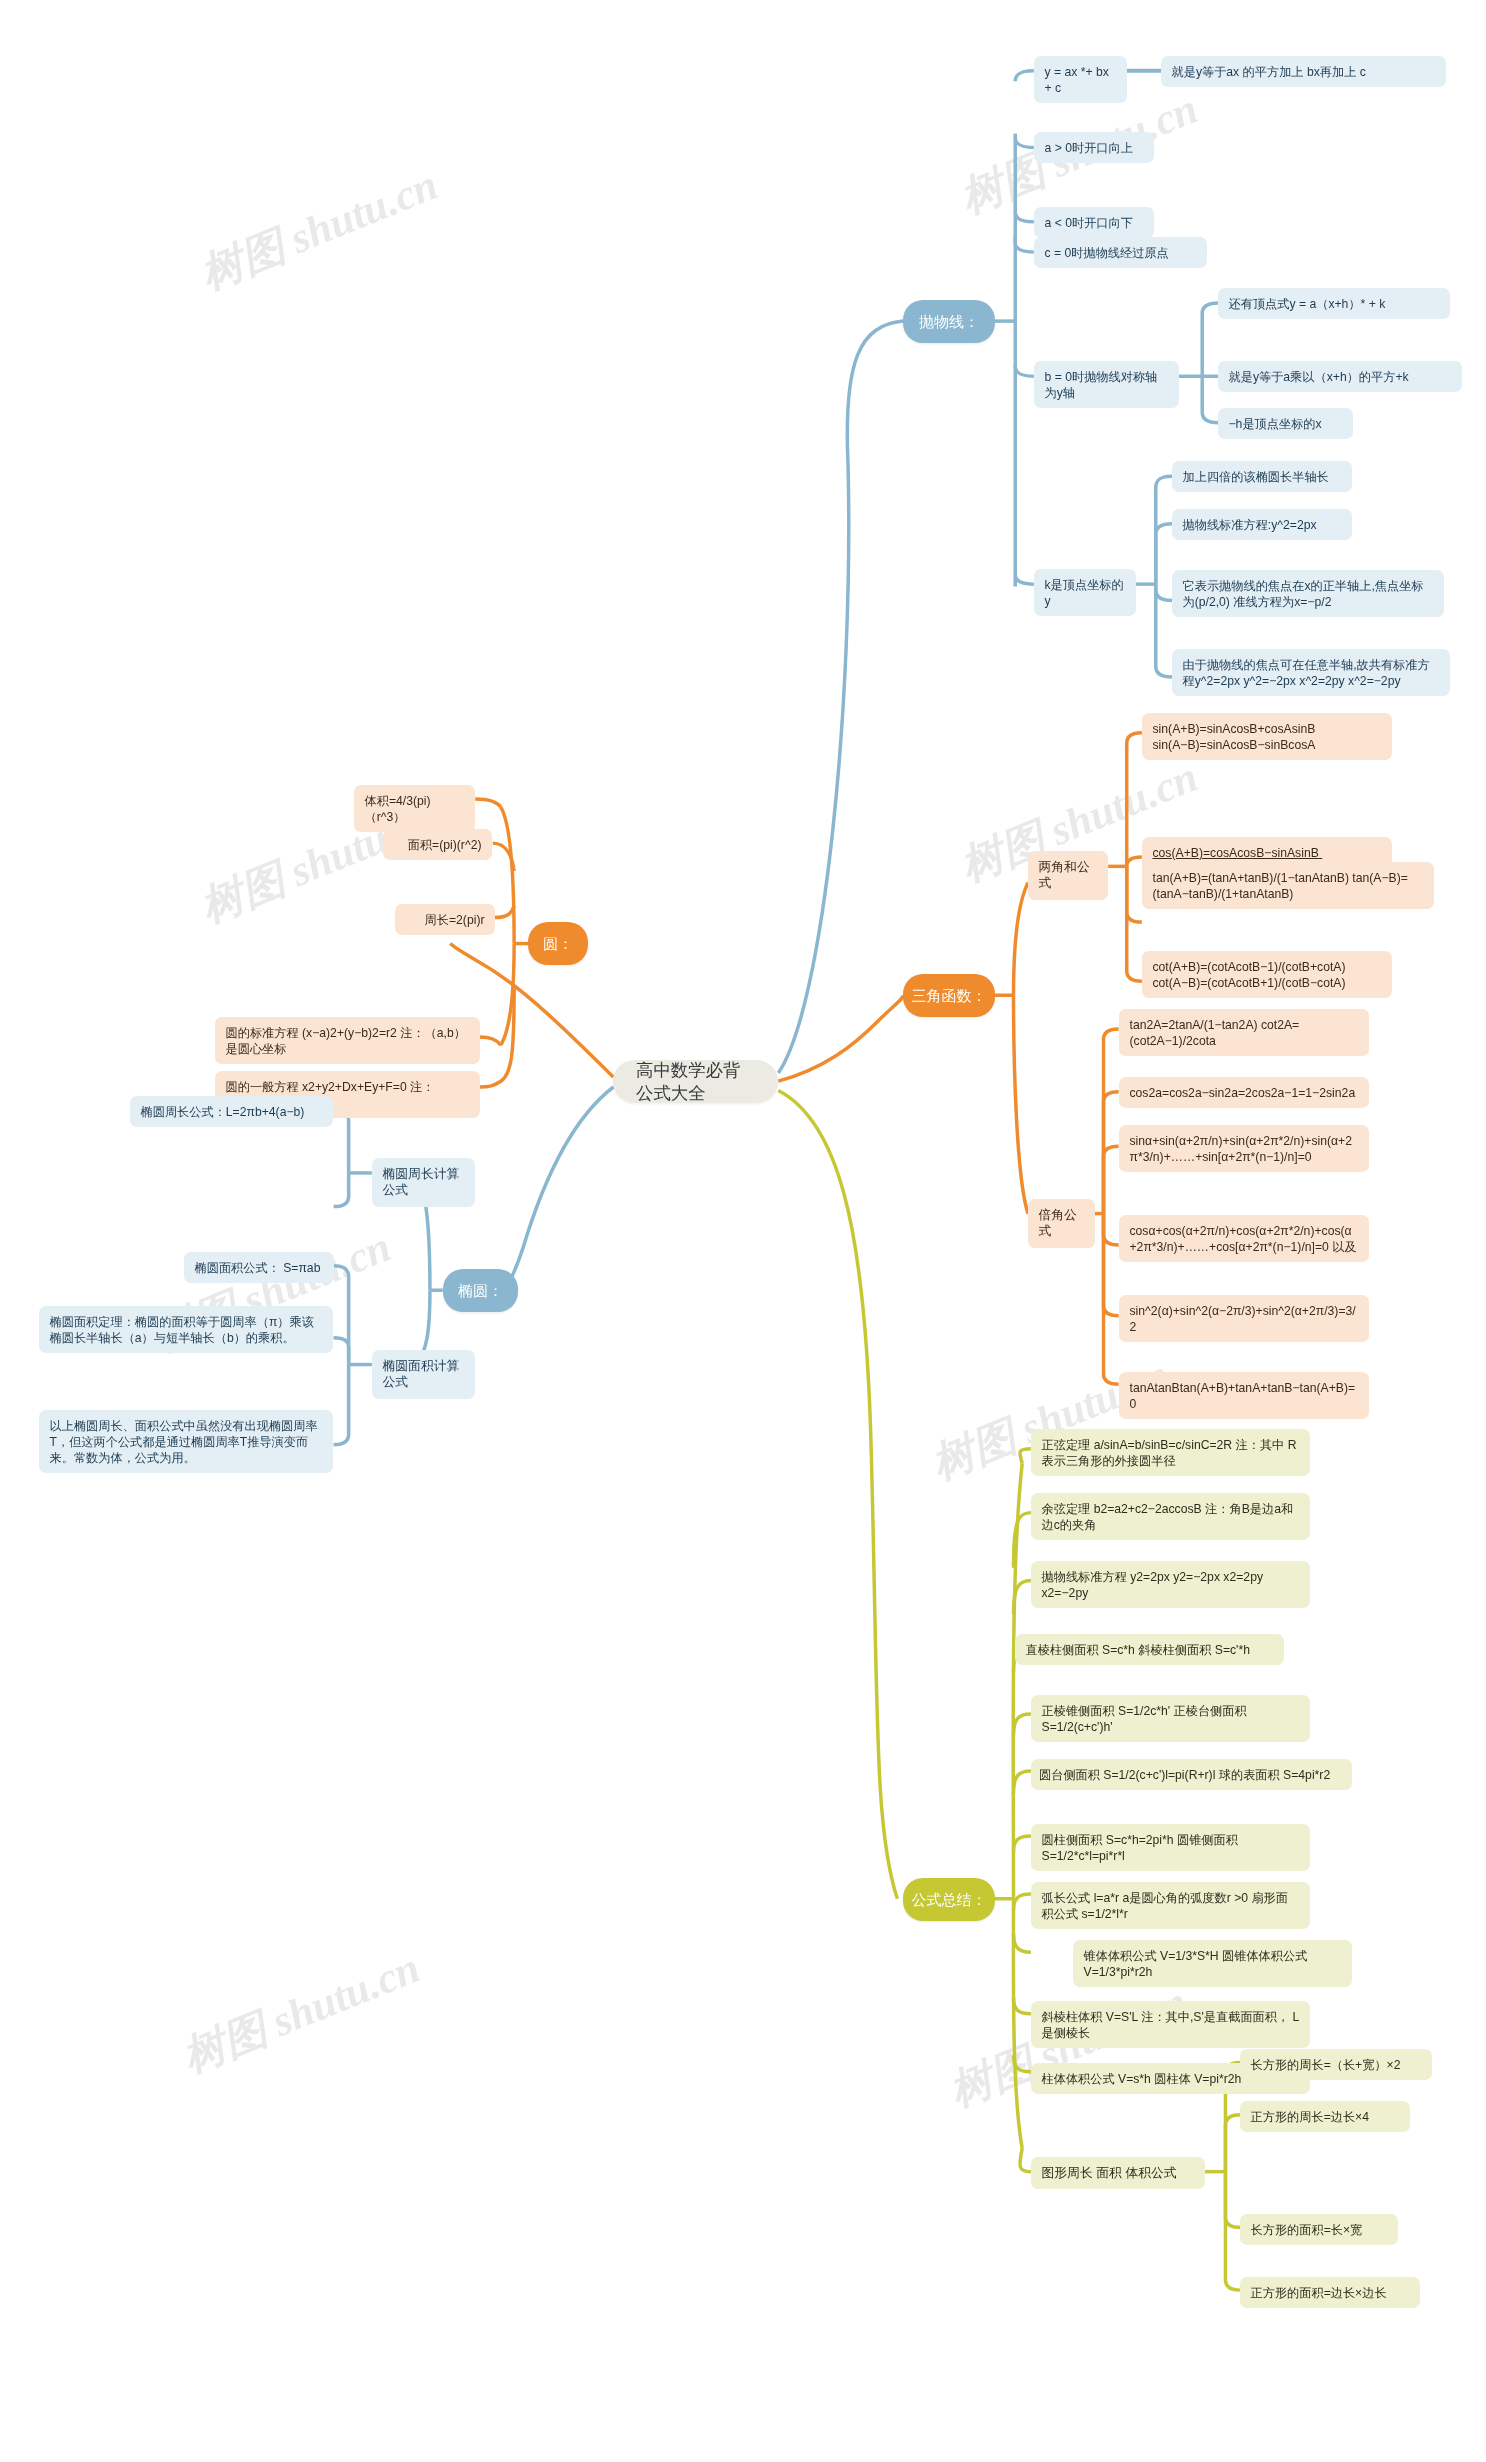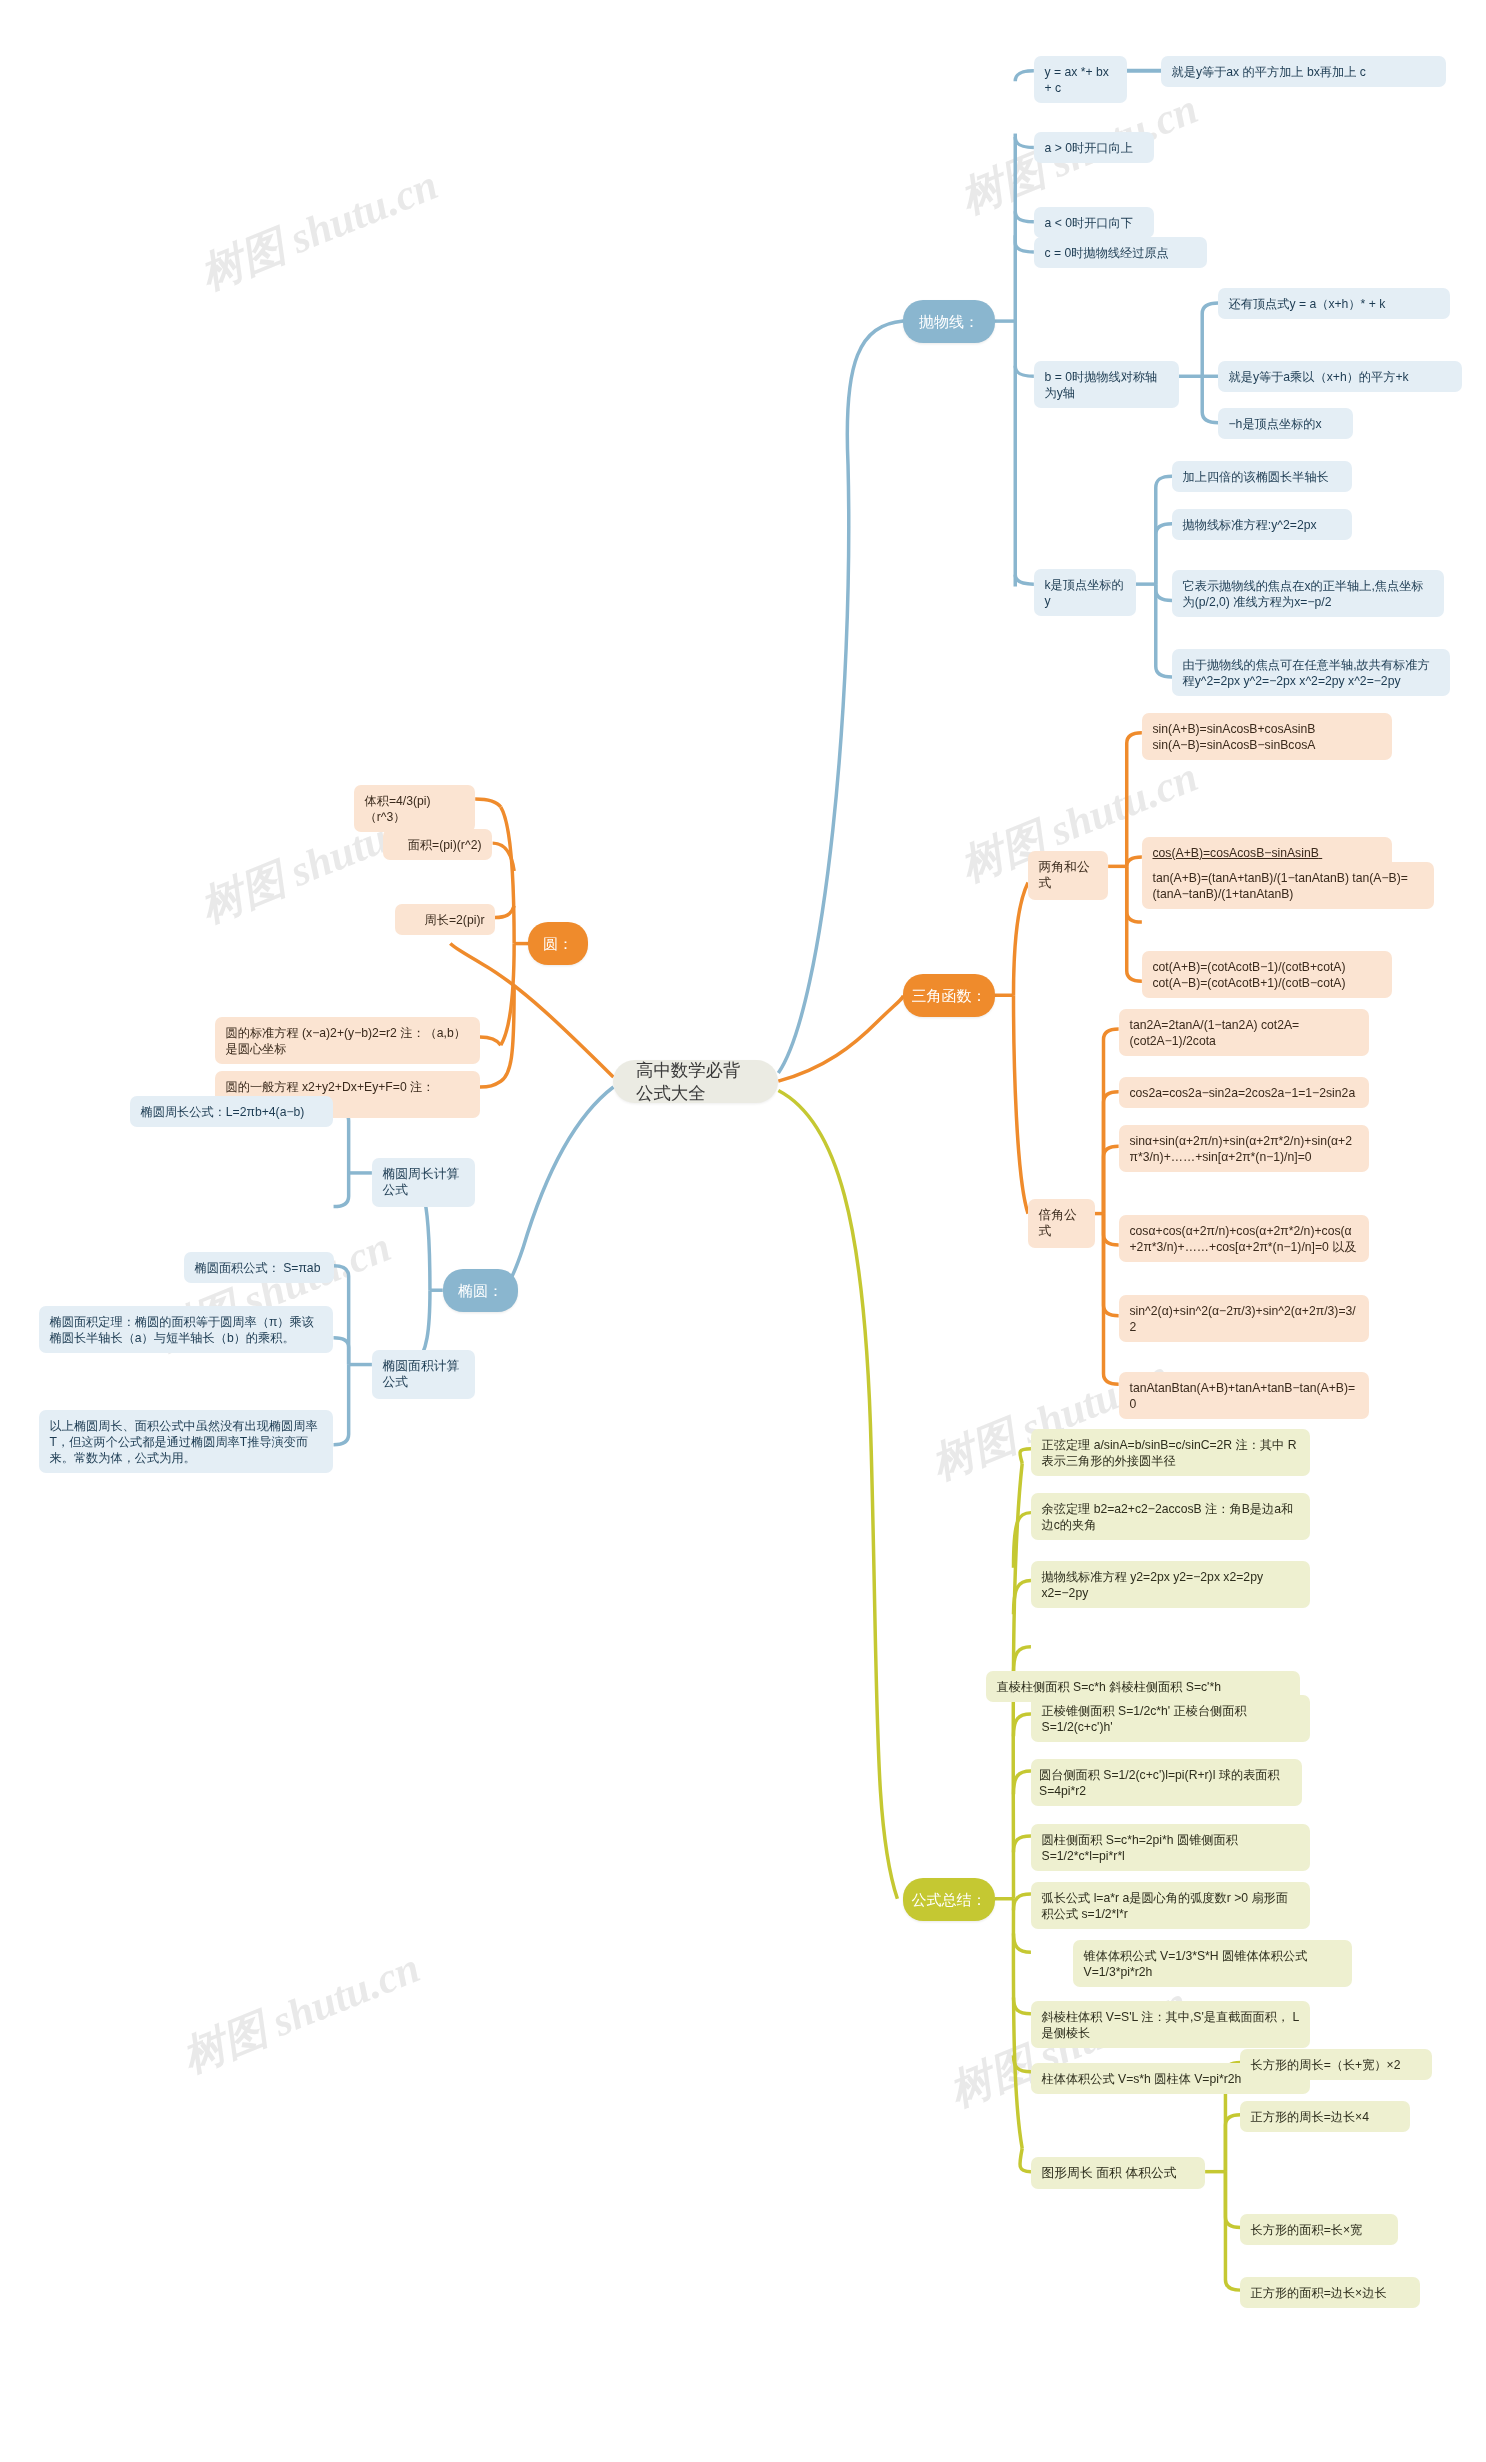--- a/index.html
+++ b/index.html
@@ -334,27 +334,27 @@
 
   <div class="node leaf y" style="left:1031px; top:1429px; width:279px;">
     <span>正弦定理 a/sinA=b/sinB=c/sinC=2R 注：其中 R 表示三角形的外接圆半径</span>
   </div>
   <div class="node leaf y" style="left:1031px; top:1493px; width:279px;">
     <span>余弦定理 b2=a2+c2−2accosB 注：角B是边a和边c的夹角</span>
   </div>
   <div class="node leaf y" style="left:1031px; top:1561px; width:279px;">
     <span>抛物线标准方程 y2=2px y2=−2px x2=2py x2=−2py</span>
   </div>
-  <div class="node leaf y" style="left:986px; top:1634px; width:314px;margin-top:37px;">
+  <div class="node leaf y" style="left:1015px; top:1634px; width:269px;">
     <span>直棱柱侧面积 S=c*h 斜棱柱侧面积 S=c'*h</span>
   </div>
   <div class="node leaf y" style="left:1031px; top:1695px; width:279px;">
     <span>正棱锥侧面积 S=1/2c*h' 正棱台侧面积 S=1/2(c+c')h'</span>
   </div>
-  <div class="node leaf y" style="left:1031px; top:1759px; width:271px;padding-left:8px;">
+  <div class="node leaf y" style="left:1031px; top:1759px; width:321px;padding-left:8px;">
     <span>圆台侧面积 S=1/2(c+c')l=pi(R+r)l 球的表面积 S=4pi*r2</span>
   </div>
   <div class="node leaf y" style="left:1031px; top:1824px; width:279px;">
     <span>圆柱侧面积 S=c*h=2pi*h 圆锥侧面积 S=1/2*c*l=pi*r*l</span>
   </div>
   <div class="node leaf y" style="left:1031px; top:1882px; width:279px;">
     <span>弧长公式 l=a*r a是圆心角的弧度数r &gt;0 扇形面积公式 s=1/2*l*r</span>
   </div>
   <div class="node leaf y" style="left:1031px; top:1940px; width:279px;margin-left:42px;">
     <span>锥体体积公式 V=1/3*S*H 圆锥体体积公式 V=1/3*pi*r2h</span>

